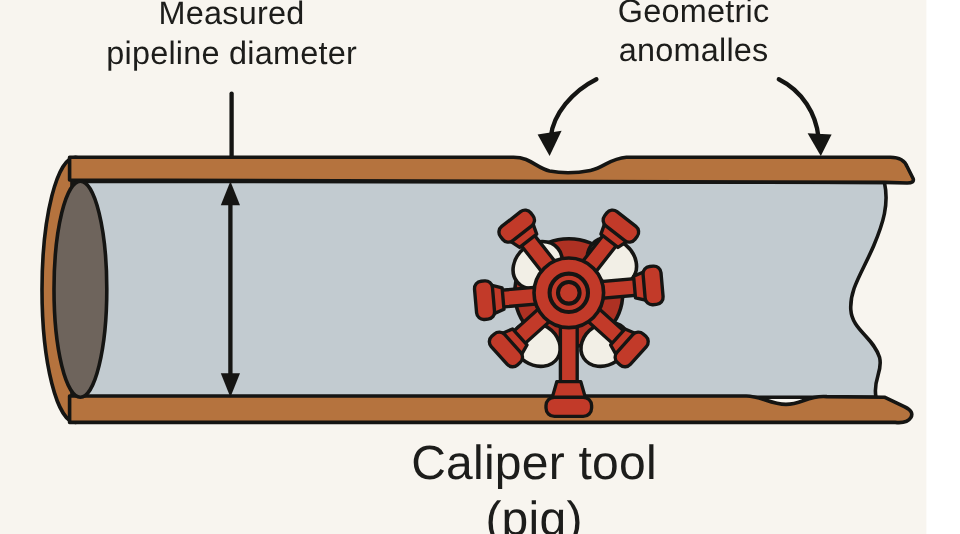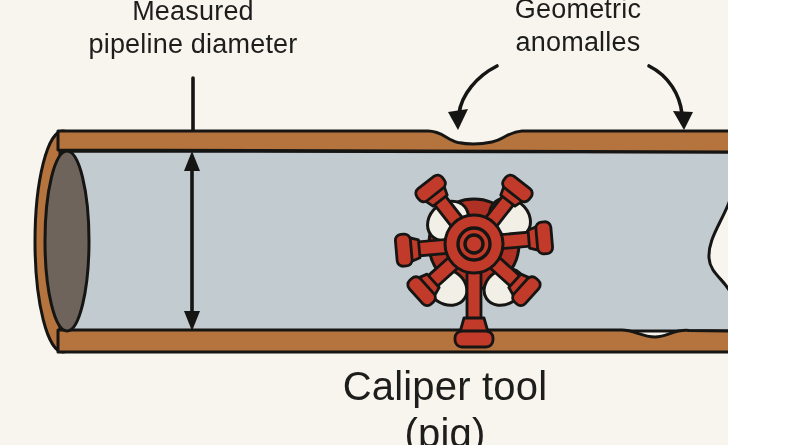--- a/index.html
+++ b/index.html
@@ -4,20 +4,21 @@
 <style>
   html, body { margin: 0; padding: 0; }
   .canvas {
     position: relative;
     width: 728px;
     height: 445px;
     overflow: hidden;
     background: var(--color-background, #f8f5ef);
     font-family: "Liberation Sans", "DejaVu Sans", sans-serif;
     color: var(--color-text, #1d1d1b);
+    padding-left: 44px;
   }
   .diagram-svg { position: absolute; left: 0; top: 0; }
 
   
   .wall       { fill: var(--color-pipe-wall); stroke: var(--color-outline); stroke-width: 3; stroke-linejoin: round; }
   .cap-ring   { fill: var(--color-pipe-wall); stroke: var(--color-outline); stroke-width: 3; }
   .interior   { fill: var(--color-pipe-interior); stroke: var(--color-outline); stroke-width: 3; stroke-linejoin: round; }
   .opening    { fill: var(--color-pipe-opening); stroke: var(--color-outline); stroke-width: 3; }
   .red        { fill: var(--color-tool-red); stroke: var(--color-outline); stroke-width: 2.8; stroke-linejoin: round; }
   .red-dark   { fill: var(--color-tool-red-dark); stroke: var(--color-outline); stroke-width: 3; }

